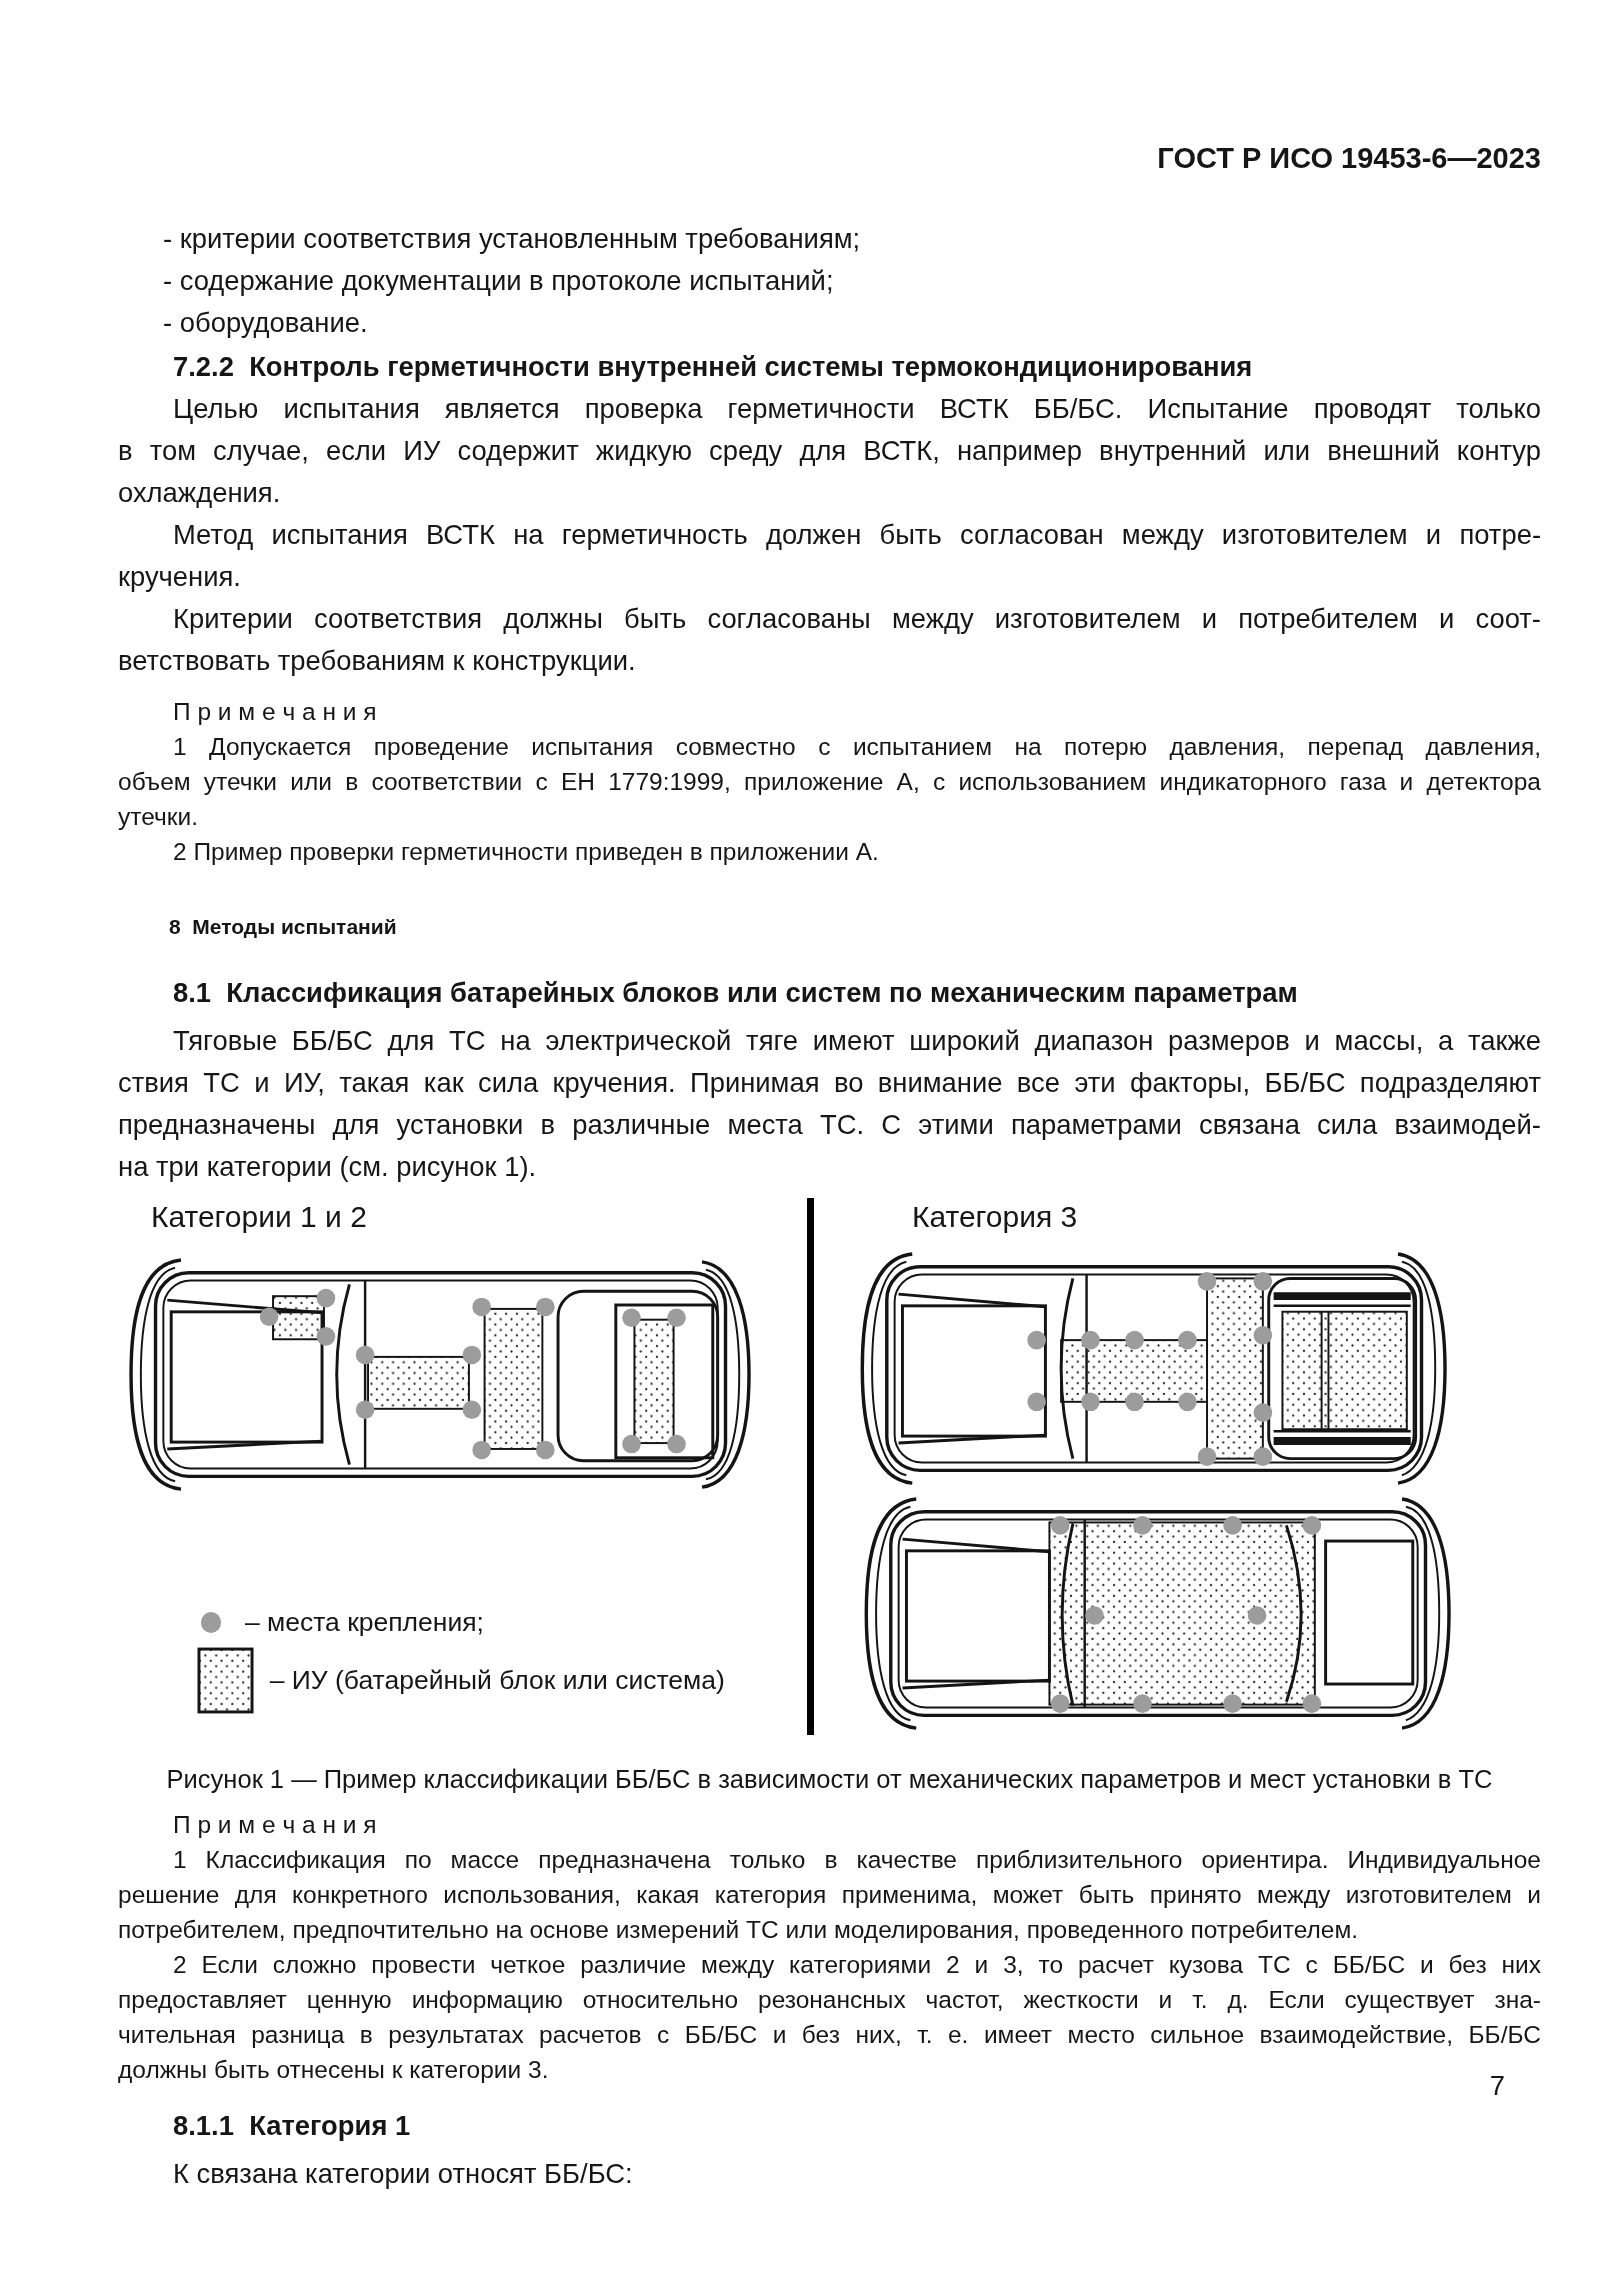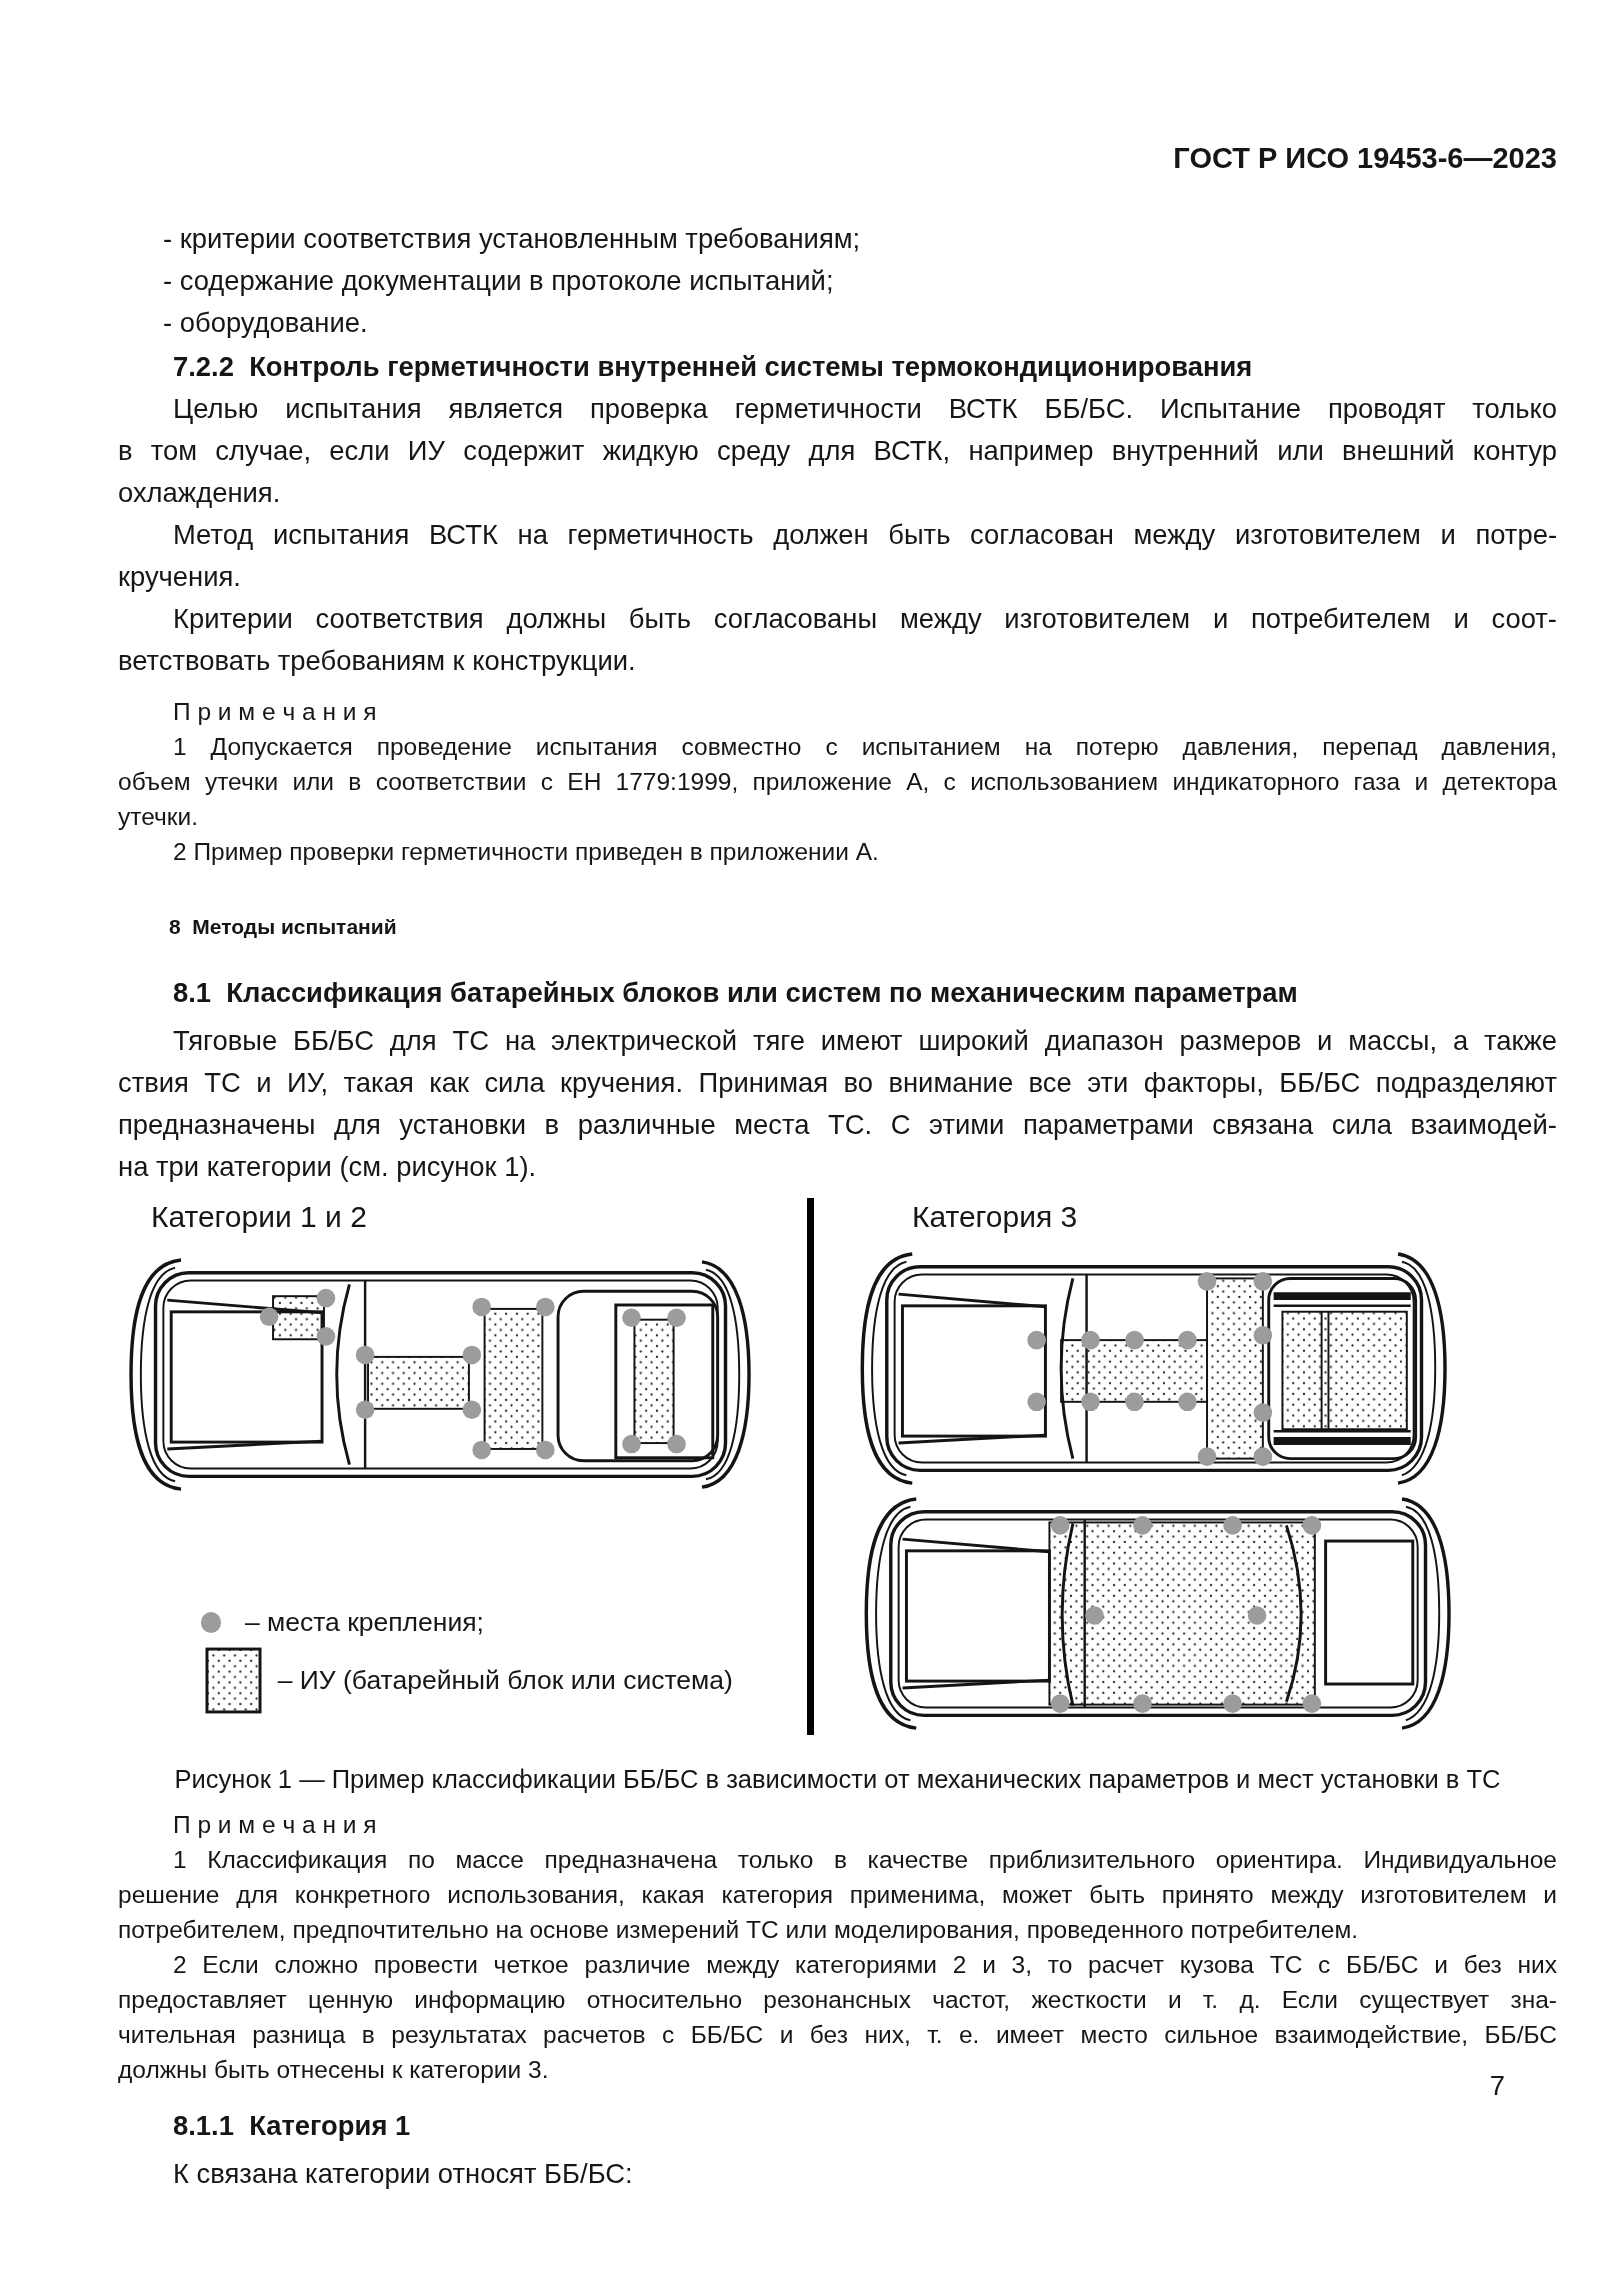--- a/index.html
+++ b/index.html
@@ -4,21 +4,21 @@
 <style>
   html,body{margin:0;padding:0;background:#ffffff;}
   .page{
     position:relative;
     width:1621px;height:2293px;
     background:#ffffff;
     font-family:"Liberation Sans","DejaVu Sans",sans-serif;
     color:#161616;
     overflow:hidden;
     box-sizing:border-box;
-    padding:142px 64px 0 118px;
+    padding:142px 80px 0 118px;
   }
   .hdr{font-size:29px;font-weight:bold;text-align:right;white-space:pre-wrap;height:35px;}
   .list{margin-top:41px;font-size:27.4px;}
   .list>div{line-height:42px;padding-left:45px;}
   .h-sub{margin:2px 0 0 0;font-size:27.4px;font-weight:bold;line-height:42px;text-indent:55px;white-space:pre-wrap;}
   .para{font-size:27.4px;}
   .para>div{line-height:42px;}
   .para>div:first-child{text-indent:55px;}
   .jl{text-align:justify;text-align-last:justify;}
   .notes{margin-top:11.8px;font-size:24.5px;}
@@ -30,21 +30,21 @@
   .figure{position:relative;height:549px;margin-top:9.8px;}
   .fig-label{position:absolute;top:2px;font-size:30px;}
   .fig-label.l{left:33px;}
   .fig-label.r{left:794px;}
   .divider{position:absolute;left:689px;top:0;width:6.9px;height:537px;background:#000;}
   .carA{position:absolute;left:7.8px;top:59px;width:631px;height:237px;}
   .carB{position:absolute;left:741px;top:53px;width:604px;height:237px;}
   .carC{position:absolute;left:745px;top:298px;width:604px;height:237px;}
   .lrow{position:absolute;display:flex;align-items:center;font-size:26.5px;}
   .lrow.one{left:73px;top:410px;height:29px;}
-  .lrow.two{left:87px;top:449px;height:67px;}
+  .lrow.two{left:79px;top:449px;height:67px;}
   .lg-dot{width:20.6px;height:20.6px;border-radius:50%;background:#9c9c9c;margin:0 23.5px 0 9.8px;}
   .lg-sq{margin-right:15.7px;}
   .caption{margin-top:15.7px;font-size:25.5px;text-align:center;line-height:33px;}
   .pgnum{position:absolute;top:2070px;right:116px;font-size:27.4px;}
   svg .ln{stroke:#141414;fill:none;}
   svg .batt{stroke:#141414;stroke-width:2;}
   svg .mdot{fill:#9c9c9c;stroke:none;}
 </style>
 </head>
 <body>

